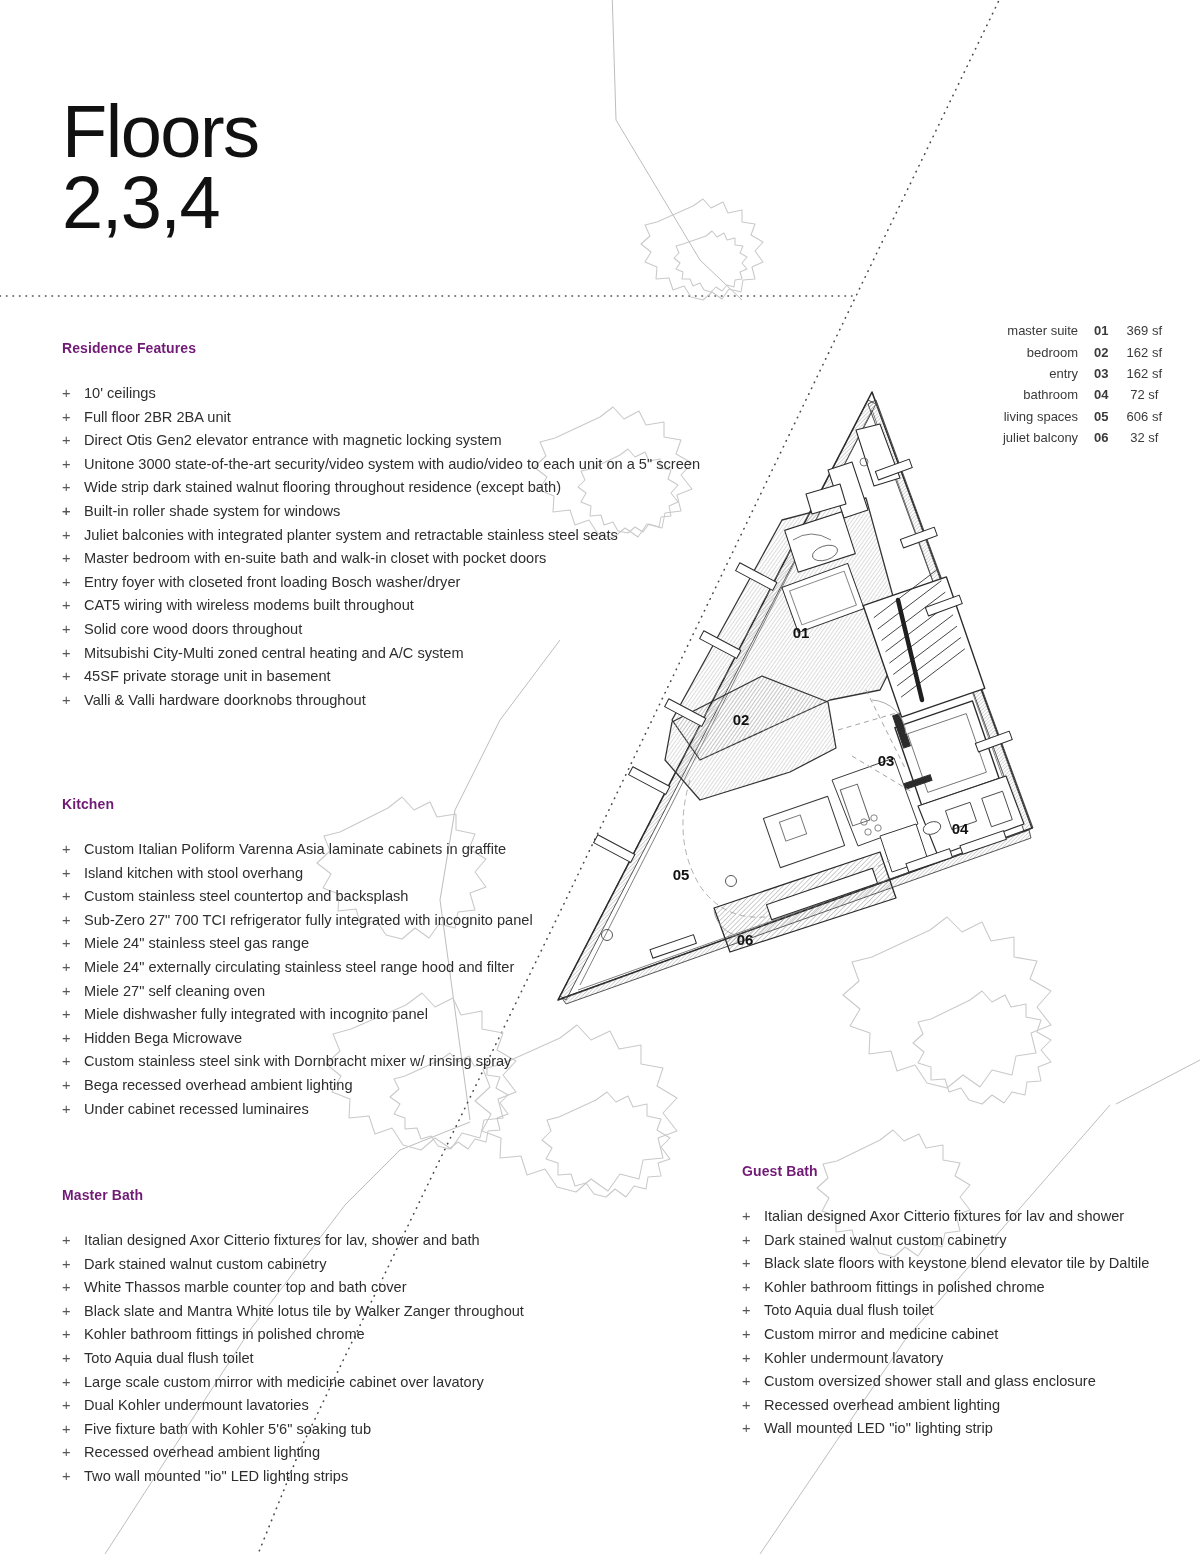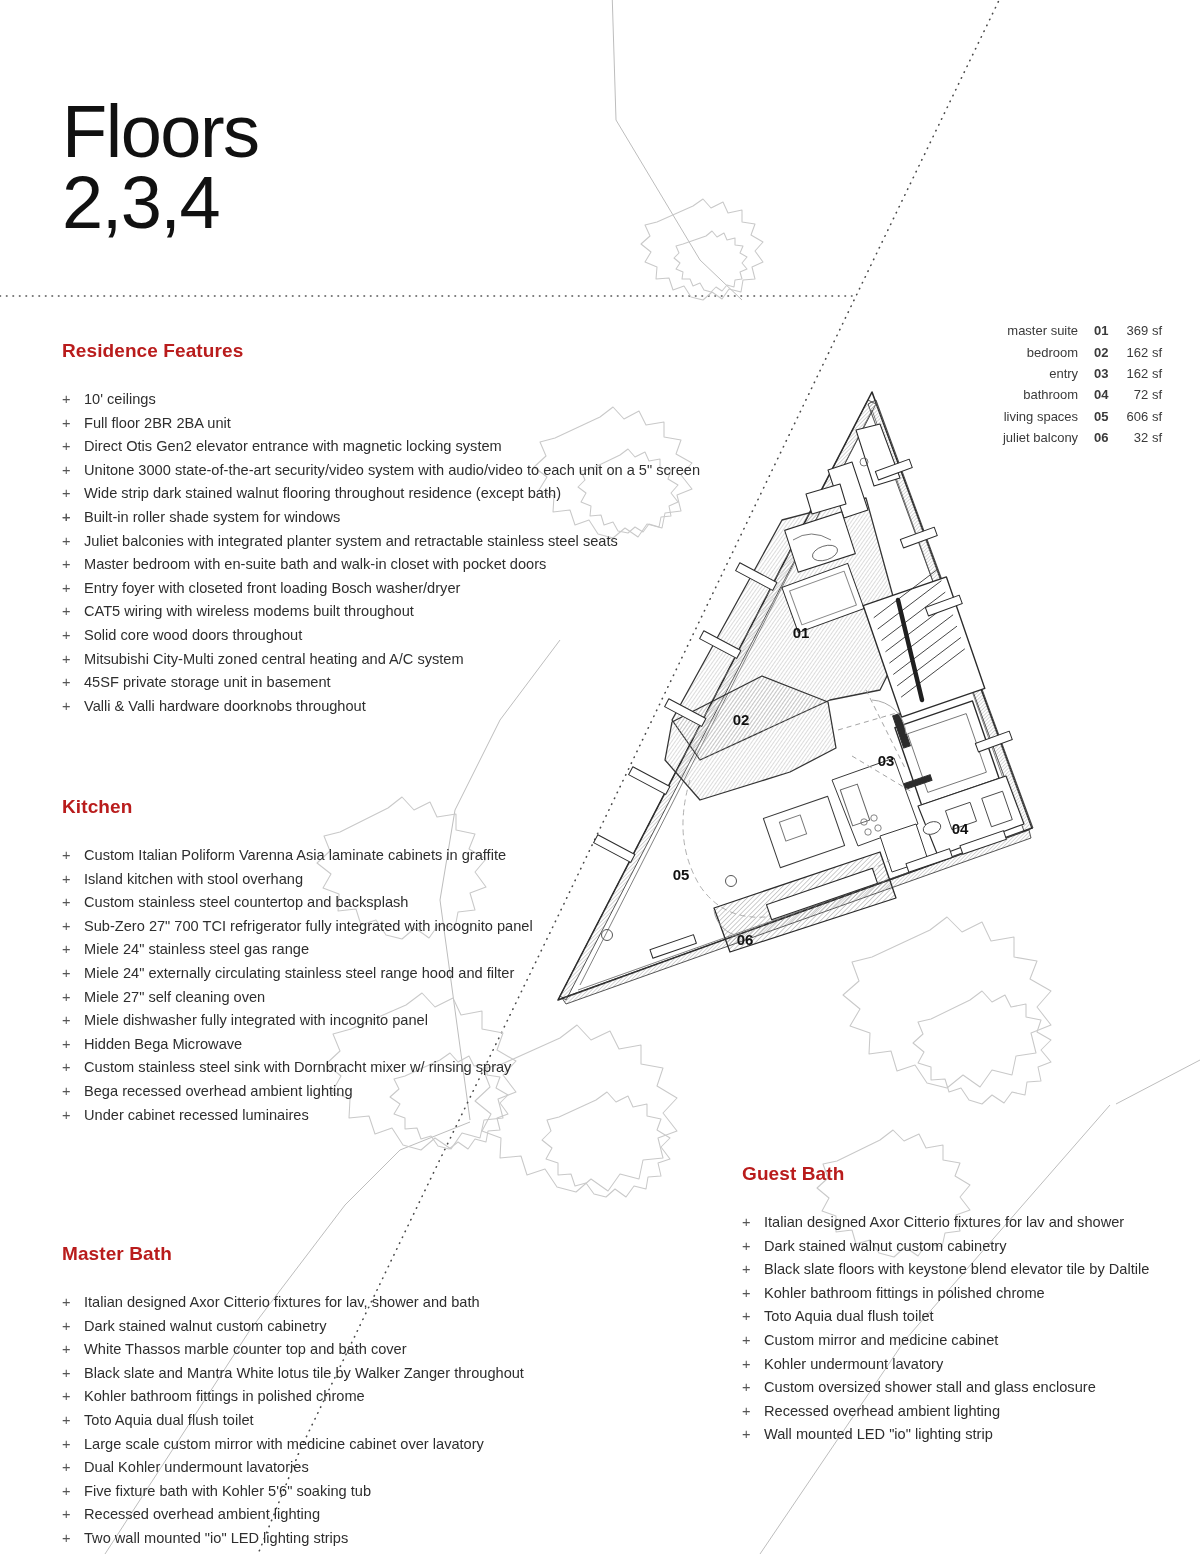--- a/index.html
+++ b/index.html
@@ -55,28 +55,28 @@
   }
   #legend td {
     font-size: 13px;
     color: #3a3a3a;
     padding: 3.2px 0;
     white-space: nowrap;
     vertical-align: baseline;
   }
   .lg-label { text-align: right; padding-right: 16px !important; }
   .lg-num   { text-align: left; font-weight: 700; color: #111111; padding-right: 18px !important; }
-  .lg-area  { text-align: right; }
+  .lg-area  { text-align: center; }
 
   
   .feature-block { position: absolute; }
   .block-heading {
-    font-size: 19px;
+    font-size: 14px;
     font-weight: 700;
-    color: #b91c1c;
+    color: #701a75;
     margin: 0 0 26px 0;
     letter-spacing: 0.1px;
   }
   ul.feature-list {
     list-style: none;
     margin: 0;
     padding: 0;
   }
   ul.feature-list li {
     font-size: 14.6px;
@@ -89,21 +89,21 @@
   ul.feature-list li .bullet {
     position: absolute;
     left: 0;
     top: 0;
     color: #555555;
     font-size: 14.6px;
   }
 
   #block-residence { left: 62px; top: 340px; }
   #block-kitchen   { left: 62px; top: 796px; }
-  #block-masterbath{ left: 62px; top: 1243px; }
+  #block-masterbath{ left: 62px; top: 1187px; }
   #block-guestbath { left: 707px; top: 1163px; margin-left: 35px; }
 </style>
 </head>
 <body>
 
 <div id="page">
 
   <svg id="site-layer" viewBox="0 0 1200 1554">
     <defs>
       <pattern id="hatchFine" width="3" height="3" patternTransform="rotate(35)" patternUnits="userSpaceOnUse">

